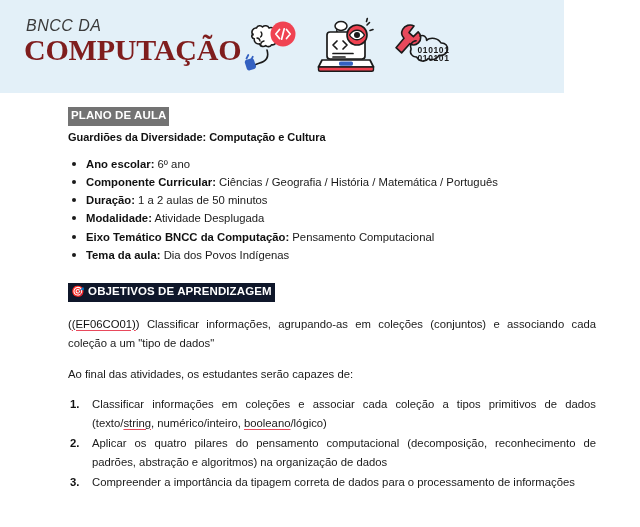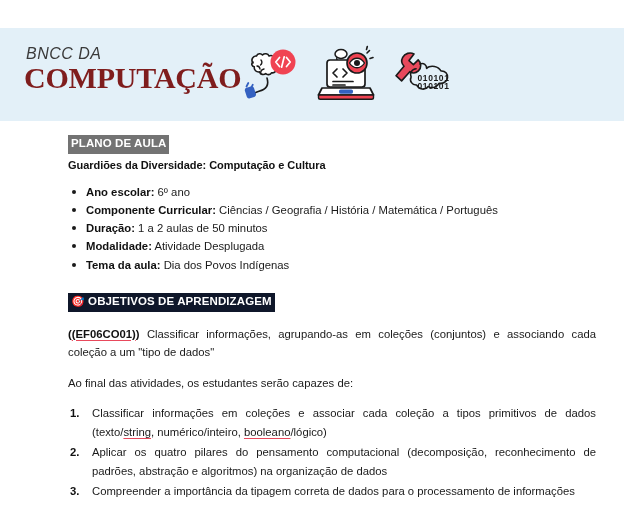--- a/index.html
+++ b/index.html
@@ -11,26 +11,25 @@
     height: 527px;
     background: #ffffff;
     font-family: "Liberation Sans", sans-serif;
     color: #1a1a1a;
     overflow: hidden;
   }
 
   
   .header-band {
     position: relative;
-    width: 624px;
+    width: 564px;
     height: 93px;
     background: #e3f0f8;
     display: flex;
     align-items: center;
-    margin-top: 28px;
   }
 
   
   .bncc-logo {
     position: absolute;
     left: 24px;
     top: 18px;
     line-height: 1;
     user-select: none;
   }
@@ -163,21 +162,21 @@
   .sec-objetivos { margin-top: 17px; }
 
   .ef-para {
     margin-top: 13px;
     font-size: 11.3px;
     line-height: 1.68;
     text-align: justify;
     color: #1a1a1a;
   }
   .ef-code {
-    font-weight: 700;
+    font-weight: 400;
     color: #111111;
   }
   .sp {
     text-decoration: underline;
     text-decoration-color: #e8495c;
     text-decoration-thickness: 1px;
     text-underline-offset: 2px;
   }
 
   ul.subhead {
@@ -298,20 +297,21 @@
     <span class="hl hl-blue">PLANO DE AULA</span>
   </div>
 
   <div class="subtitle">Guardiões da Diversidade: Computação e Cultura</div>
 
   <ul class="meta">
     <li><b>Ano escolar:</b><span> 6º ano</span></li>
     <li><b>Componente Curricular:</b><span> Ciências / Geografia / História / Matemática / Português</span></li>
     <li><b>Duração:</b><span> 1 a 2 aulas de 50 minutos</span></li>
     <li><b>Modalidade:</b><span> Atividade Desplugada</span></li>
+    <li><b>Eixo Temático BNCC da Computação:</b><span> Pensamento Computacional</span></li>
     <li><b>Tema da aula:</b><span> Dia dos Povos Indígenas</span></li>
   </ul>
 
   <div class="sec-objetivos">
     <span class="hl hl-red"><span class="emoji">🎯</span> <span>OBJETIVOS DE APRENDIZAGEM</span></span>
   </div>
 
   <p class="ef-para"><span class="ef-code">(<span class="sp">(EF06CO01)</span>)</span><span> Classificar informações, agrupando-as em coleções (conjuntos) e associando cada coleção a um "tipo de dados"</span></p>
 
 

